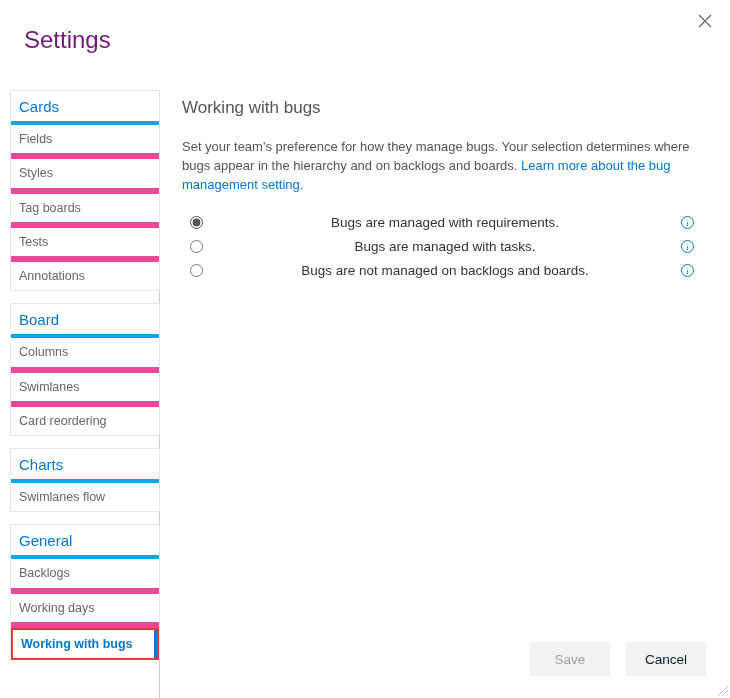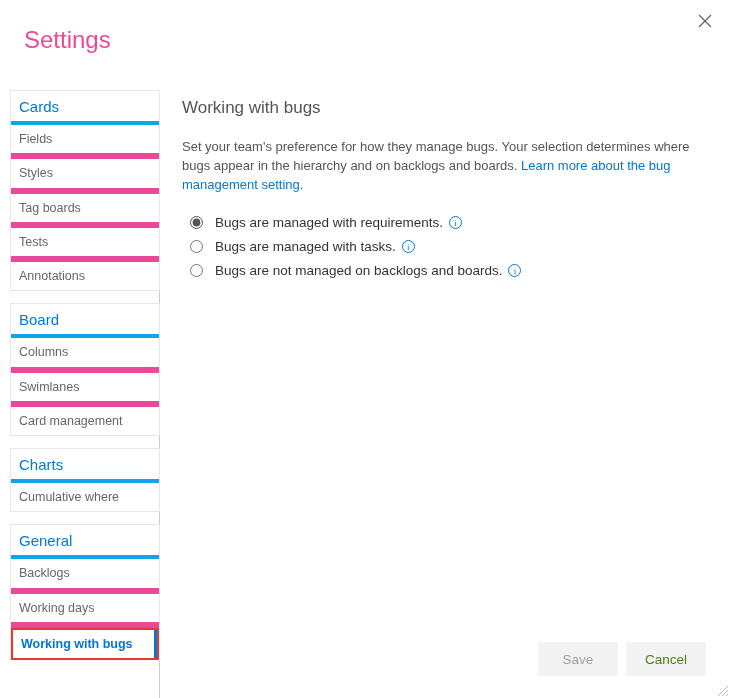--- a/index.html
+++ b/index.html
@@ -20,21 +20,21 @@
     height: 14px;
     cursor: pointer;
   }
   .close-btn svg { width: 14px; height: 14px; }
   .page-title {
     position: absolute;
     top: 26px;
     left: 24px;
     font-size: 24px;
     font-weight: 300;
-    color: #ec4899;
+    color: #701a75;
     text-align: right;
   }
   .body-wrap {
     position: absolute;
     top: 90px;
     left: 10px;
     right: 10px;
     bottom: 0;
     display: flex;
   }
@@ -103,20 +103,21 @@
   .radio-list {
     margin-top: 6px;
   }
   .radio-row {
     display: flex;
     align-items: center;
     padding: 3px 8px;
     height: 24px;
     font-size: 13.5px;
     color: #333;
+    justify-content: space-between;
   }
   .radio-row input[type="radio"] {
     margin-right: 12px;
     accent-color: #555;
     cursor: pointer;
   }
   .radio-row label {
     cursor: pointer;
     margin-right: 4px;
   }
@@ -133,39 +134,39 @@
     margin-left: 2px;
     cursor: pointer;
     font-style: normal;
     font-family: Georgia, serif;
   }
   .footer {
     position: absolute;
     bottom: 22px;
     right: 24px;
     display: flex;
-    gap: 8px;
+    gap: 16px;
   }
   .btn {
     min-width: 80px;
     height: 34px;
     padding: 0 16px;
     font-size: 13.5px;
     border: none;
     cursor: pointer;
     font-family: inherit;
   }
   .btn.save {
     background: #f3f3f3;
     color: #a0a0a0;
     cursor: default;
   }
   .btn.cancel {
     background: #f3f3f3;
-    color: #4d7c0f;
+    color: #0f172a;
   }
   .resize-grip {
     position: absolute;
     right: 2px;
     bottom: 2px;
     width: 12px;
     height: 12px;
   }
 </style>
 </head>
@@ -189,26 +190,26 @@
       <div class="group-item">Styles</div>
       <div class="group-item">Tag boards</div>
       <div class="group-item">Tests</div>
       <div class="group-item">Annotations</div>
     </div>
 
     <div class="group">
       <div class="group-header">Board</div>
       <div class="group-item">Columns</div>
       <div class="group-item">Swimlanes</div>
-      <div class="group-item">Card management</div>
+      <div class="group-item">Card reordering</div>
     </div>
 
     <div class="group">
       <div class="group-header">Charts</div>
-      <div class="group-item">Cumulative where</div>
+      <div class="group-item">Swimlanes flow</div>
     </div>
 
     <div class="group" style="border-bottom:none;">
       <div class="group-header">General</div>
       <div class="group-item">Backlogs</div>
       <div class="group-item">Working days</div>
       <div class="highlight-box">
         <div class="group-item active">Working with bugs</div>
       </div>
     </div>

